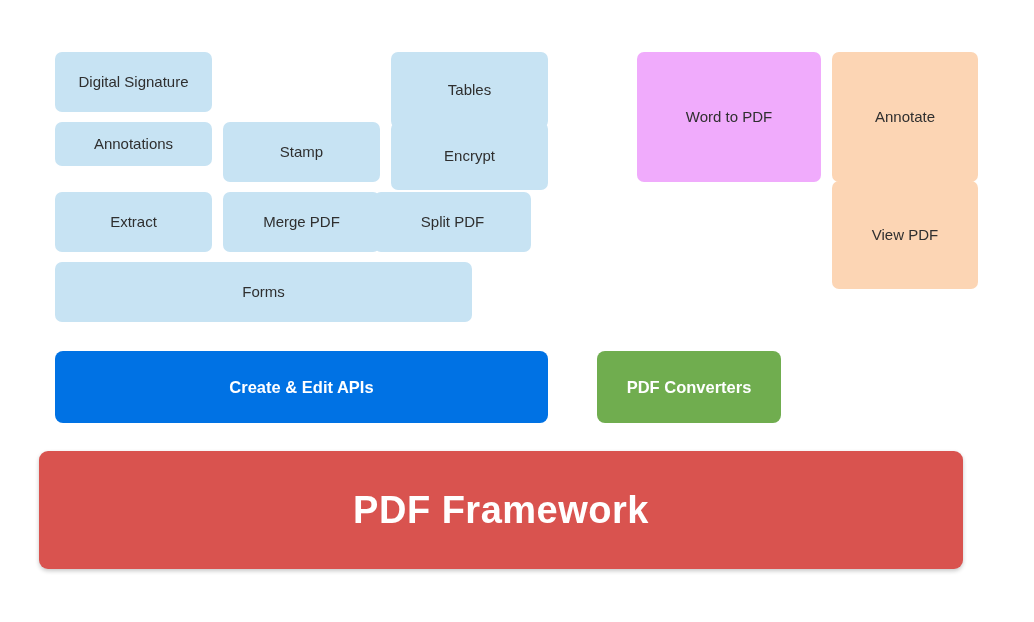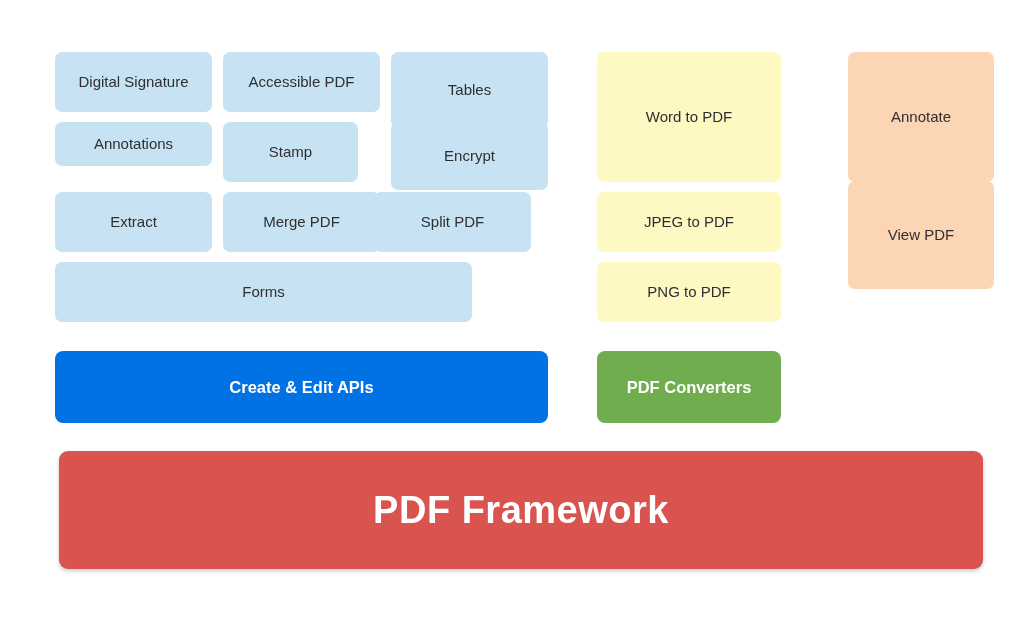--- a/index.html
+++ b/index.html
@@ -15,22 +15,22 @@
     display:flex;align-items:center;justify-content:center;
     text-align:center;
     border-radius:7px;
     font-size:15px;
     color:#2f2f2f;
     line-height:1.3;
     box-sizing:border-box;
     padding:0 10px;
   }
   .fb-blue{background:#c7e3f3;}
-  .fb-green{background:#fef9c3;}
-  .fb-peach{background:#fcd5b4;margin-left:16px;}
+  .fb-green{background:#f0abfc;margin-left:40px;}
+  .fb-peach{background:#fcd5b4;}
   .api-btn{
     position:absolute;
     display:flex;align-items:center;justify-content:center;
     text-align:center;
     border-radius:8px;
     font-size:16.5px;font-weight:600;
     color:#ffffff;
     line-height:1.25;
     box-sizing:border-box;
     padding:0 14px;
@@ -48,38 +48,35 @@
     letter-spacing:0.5px;
     box-shadow:0 2px 4px rgba(0,0,0,0.22);
   }
 </style>
 </head>
 <body>
 
 <div class="canvas">
 
   <div class="box fb-blue" style="left:55px;top:52px;width:157px;height:60px">Digital Signature</div>
-  <div class="box fb-blue" style="left:223px;top:52px;width:157px;height:60px">Accessible PDF</div>
   <div class="box fb-blue" style="left:391px;top:52px;width:157px;height:76px">Tables</div>
 
   <div class="box fb-blue" style="left:55px;top:122px;width:157px;height:44px">Annotations</div>
-  <div class="box fb-blue" style="left:223px;top:122px;width:135px;height:60px">Stamp</div>
+  <div class="box fb-blue" style="left:223px;top:122px;width:157px;height:60px">Stamp</div>
   <div class="box fb-blue" style="left:391px;top:122px;width:157px;height:68px">Encrypt</div>
 
   <div class="box fb-blue" style="left:223px;top:192px;width:157px;height:60px">Merge PDF</div>
   <div class="box fb-blue" style="left:55px;top:192px;width:157px;height:60px">Extract</div>
   <div class="box fb-blue" style="left:374px;top:192px;width:157px;height:60px">Split PDF</div>
 
   <div class="box fb-blue" style="left:55px;top:262px;width:417px;height:60px">Forms</div>
 
   <div class="box fb-green" style="left:597px;top:52px;width:184px;height:130px">Word to PDF</div>
-  <div class="box fb-green" style="left:597px;top:192px;width:184px;height:60px">JPEG to PDF</div>
-  <div class="box fb-green" style="left:597px;top:262px;width:184px;height:60px">PNG to PDF</div>
 
   <div class="box fb-peach" style="left:832px;top:52px;width:146px;height:130px">Annotate</div>
   <div class="box fb-peach" style="left:832px;top:181px;width:146px;height:108px">View PDF</div>
 
   <div class="api-btn btn-blue" style="left:55px;top:351px;width:493px;height:72px">Create &amp; Edit APIs</div>
   <div class="api-btn btn-green" style="left:597px;top:351px;width:184px;height:72px">PDF Converters</div>
 
-  <div class="banner" style="left:59px;top:451px;width:924px;height:118px">PDF Framework</div>
+  <div class="banner" style="left:39px;top:451px;width:924px;height:118px">PDF Framework</div>
 
 </div>
 
 </body></html>

